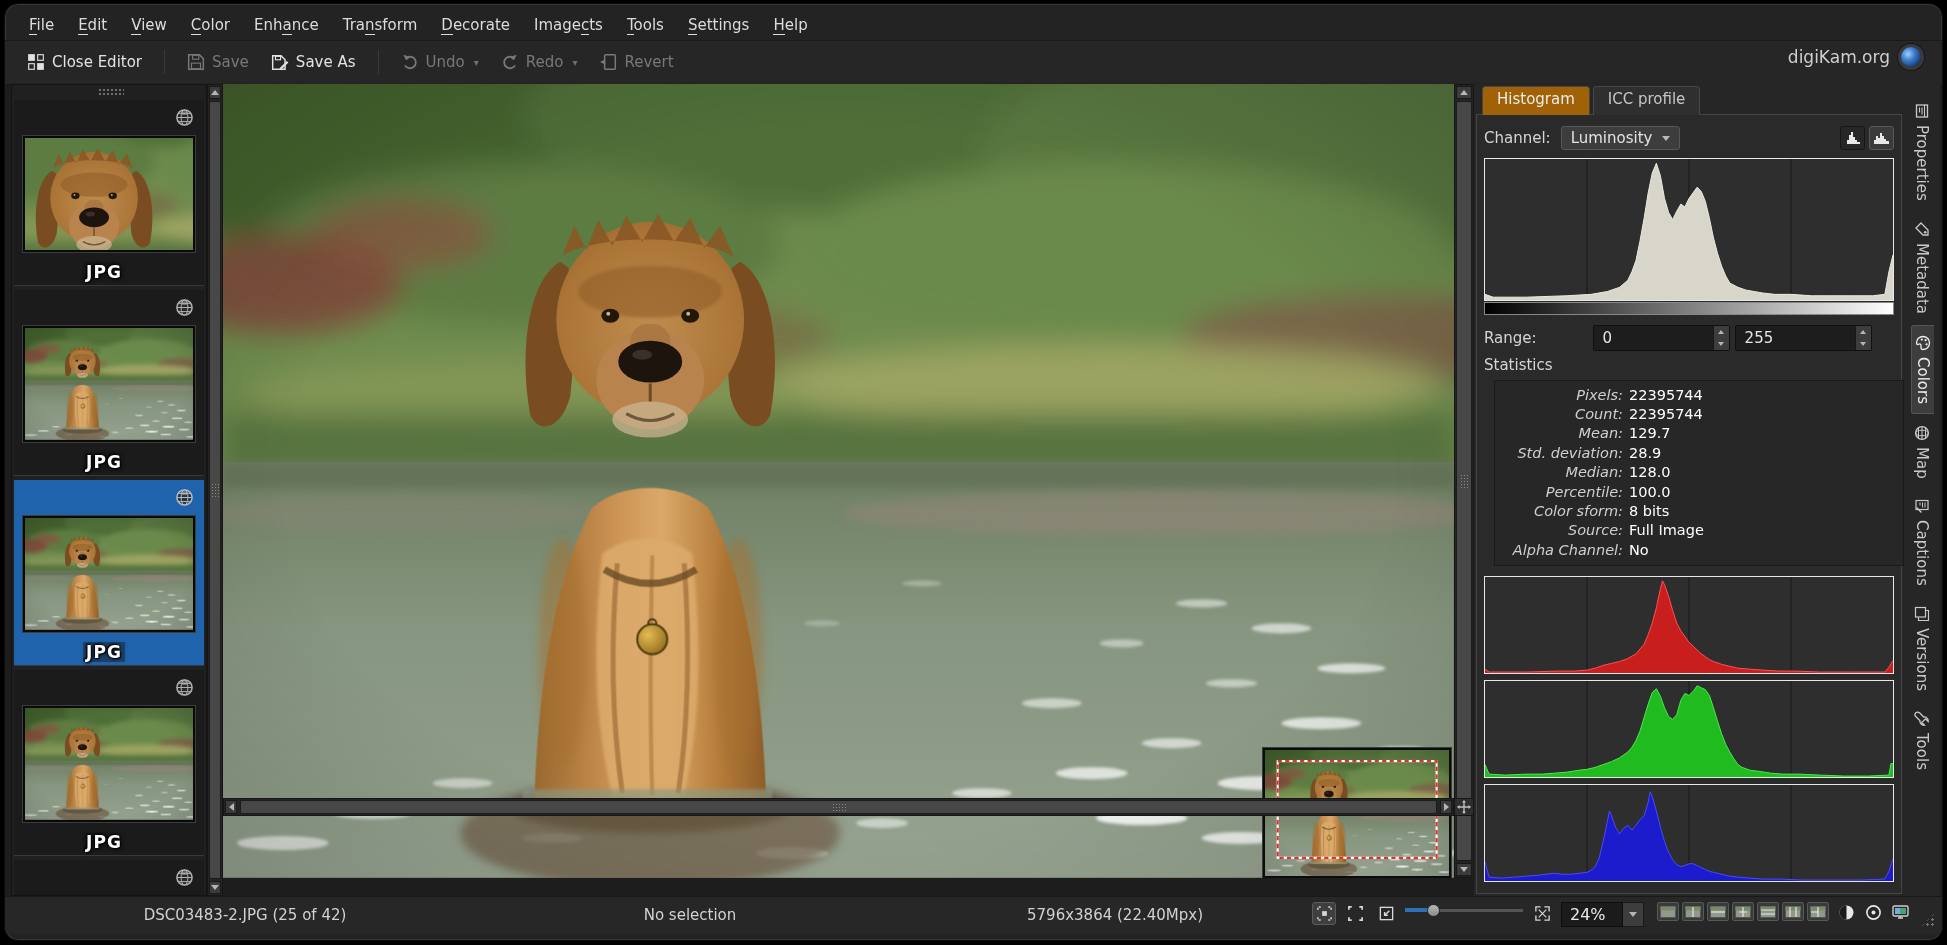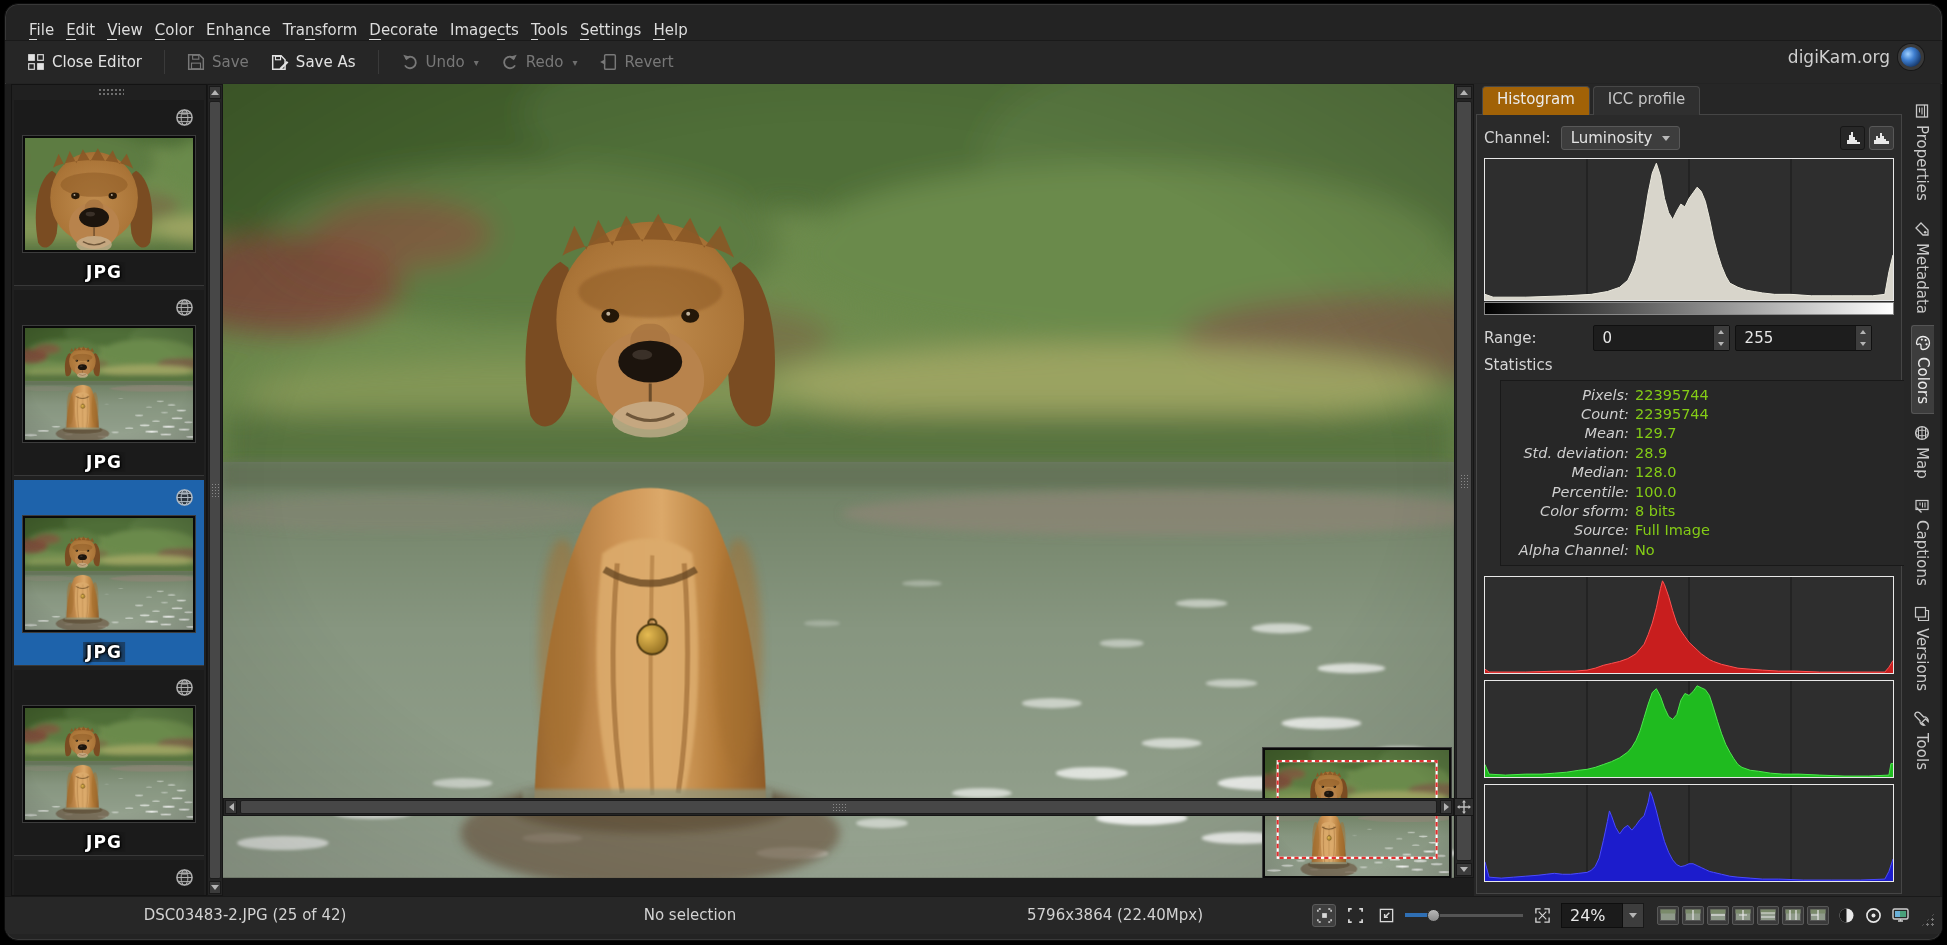--- a/index.html
+++ b/index.html
@@ -1,22 +1,22 @@
 <!DOCTYPE html>
 <html><head>
 <meta charset="utf-8">
 <style>
   html,body{margin:0;padding:0;background:#000;width:1947px;height:945px;overflow:hidden;
     font-family:"DejaVu Sans","Liberation Sans",sans-serif;}
   *{box-sizing:border-box;}
   .window{position:absolute;left:4px;top:3px;width:1939px;height:938px;background:#232323;
     border:1px solid #0c0c0c;border-radius:14px;overflow:hidden;box-shadow:inset 0 0 0 1px #383838;}
   
-  .menubar{position:absolute;left:0;top:7px;right:0;height:28px;display:flex;align-items:flex-end;
-    padding-left:24px;gap:12px;color:#dcdcdc;font-size:15px;}
+  .menubar{position:absolute;left:0;top:7px;right:0;height:28px;display:flex;align-items:center;
+    padding-left:24px;gap:24px;color:#dcdcdc;font-size:15px;}
   .menu-item{cursor:default;}
   .menu-item .mn{border-bottom:1px solid #dcdcdc;padding-bottom:0px;}
   .mb-sep{position:absolute;left:0;top:36px;right:0;height:1px;background:#1a1a1a;box-shadow:0 1px 0 #2e2e2e;}
   
   .toolbar{position:absolute;left:0;top:37px;right:0;height:42px;display:flex;align-items:center;
     padding-left:16px;gap:10px;background:#262626;font-size:15px;}
   .tool-btn{display:flex;align-items:center;gap:7px;padding:4px 6px;color:#e2e2e2;border-radius:3px;}
   .tool-btn.disabled{color:#787878;}
   .tool-btn .ticon{width:18px;height:18px;display:inline-block;}
   .tool-btn .ticon svg{width:18px;height:18px;display:block;}
@@ -82,39 +82,39 @@
   .scale-btn.pressed{background:#272727;border-color:#171717;}
   .hist-box{position:absolute;left:10px;width:410px;background:#2e2e2e;border:1px solid #e8e8e8;}
   .hist-box svg{position:absolute;left:0;top:0;width:100%;height:100%;}
   .grad-bar{position:absolute;left:10px;width:410px;height:13px;
     background:linear-gradient(to right,#000,#fff);border:1px solid #888;}
   .spin{display:flex;align-items:stretch;background:#1d1d1d;border:1px solid #101010;border-radius:2px;height:26px;}
   .spin .val{flex:1;display:flex;align-items:center;padding-left:9px;color:#e6e6e6;font-size:15px;}
   .spin .arrows{width:16px;display:flex;flex-direction:column;background:#3d3d3d;border-left:1px solid #181818;}
   .spin .arrows div{flex:1;display:flex;align-items:center;justify-content:center;}
   .stats-title{position:absolute;left:10px;color:#d5d5d5;font-size:15px;}
-  .stats-box{position:absolute;left:26px;width:410px;background:#272727;border:1px solid #191919;padding:4px 0;}
+  .stats-box{position:absolute;left:20px;width:410px;background:#272727;border:1px solid #191919;padding:4px 0;}
   .stat-row{display:flex;height:19.4px;font-size:14.5px;align-items:center;}
   .stat-label{width:128px;text-align:right;font-style:italic;color:#cfcfcf;}
-  .stat-value{margin-left:6px;color:#84cc16;}
+  .stat-value{margin-left:6px;color:#ffffff;}
   
   .side-tabs{position:absolute;left:1899px;top:0;width:36px;height:812px;background:#262626;
     display:flex;flex-direction:column;align-items:center;padding-top:10px;}
   .side-tab{writing-mode:vertical-rl;display:flex;align-items:center;gap:6px;color:#c9c9c9;font-size:15px;
     padding:9px 2px;border-radius:3px 0 0 3px;margin-bottom:2px;}
   .side-tab.active{background:#3d3d3d;border:1px solid #555;border-right:none;color:#ececec;}
   .side-tab .sicon{width:16px;height:16px;transform:rotate(90deg);}
   .side-tab .sicon svg{width:16px;height:16px;display:block;}
   
   .statusbar{position:absolute;left:0;top:892px;right:0;height:38px;background:#272727;border-top:1px solid #191919;
     color:#d2d2d2;font-size:15px;}
   .sb-file{position:absolute;left:0;top:9px;width:480px;text-align:center;}
   .sb-sel{position:absolute;left:480px;top:9px;width:410px;text-align:center;}
   .sb-dim{position:absolute;left:890px;top:9px;width:440px;text-align:center;}
-  .sb-controls{position:absolute;right:32px;top:5px;display:flex;align-items:center;gap:7px;height:26px;}
+  .sb-controls{position:absolute;right:32px;top:5px;display:flex;align-items:flex-start;gap:7px;height:26px;}
   .zbtn{width:24px;height:23px;display:flex;align-items:center;justify-content:center;color:#d8d8d8;border-radius:3px;}
   .zbtn.active{background:#3f3f3f;border:1px solid #5a5a5a;}
   .zbtn svg{width:17px;height:17px;}
   .slider{position:relative;width:118px;height:16px;}
   .slider .track{position:absolute;left:0;right:0;top:7px;height:3px;background:#555;}
   .slider .fill{position:absolute;left:0;width:26px;top:6px;height:4px;background:#2f6fb4;}
   .slider .handle{position:absolute;left:22px;top:2px;width:13px;height:13px;border-radius:50%;
     background:linear-gradient(#b8b8b8,#8a8a8a);border:1px solid #2a2a2a;}
   .zoom-combo{display:flex;height:25px;}
   .zoom-combo .zval{width:62px;background:#1b1b1b;border:1px solid #0e0e0e;color:#e8e8e8;

